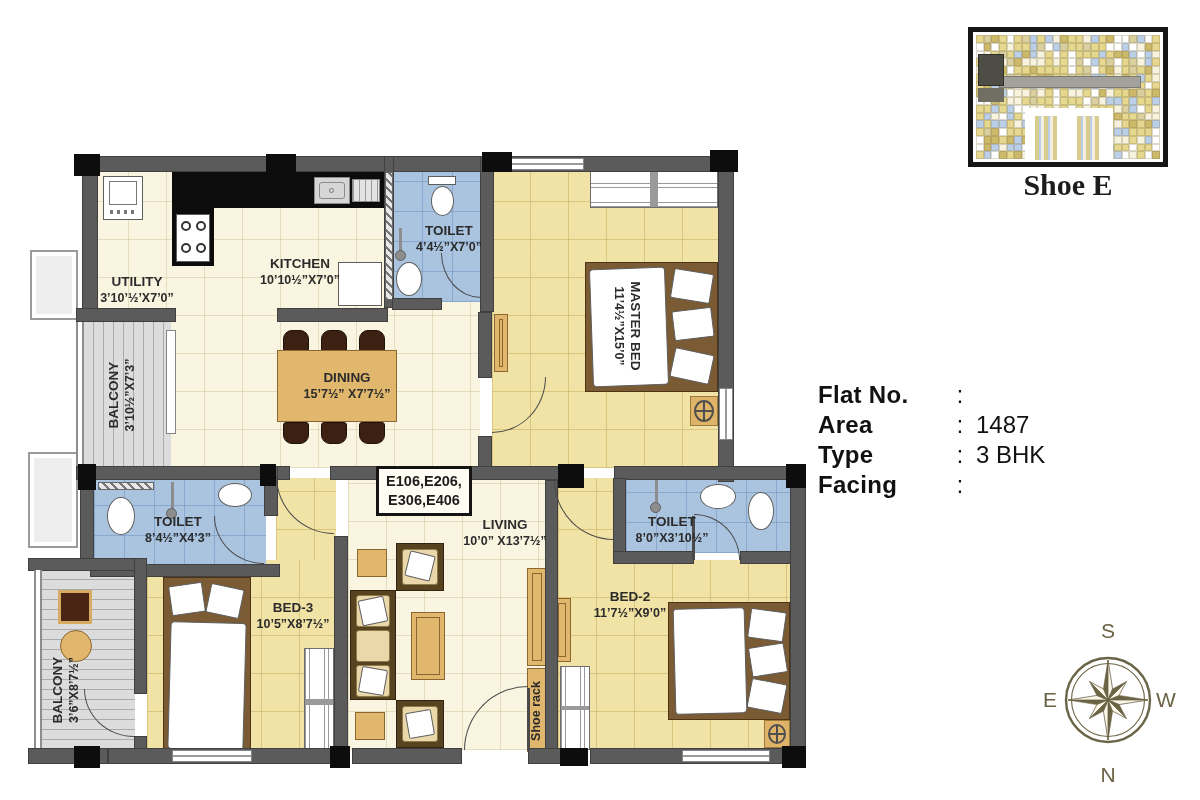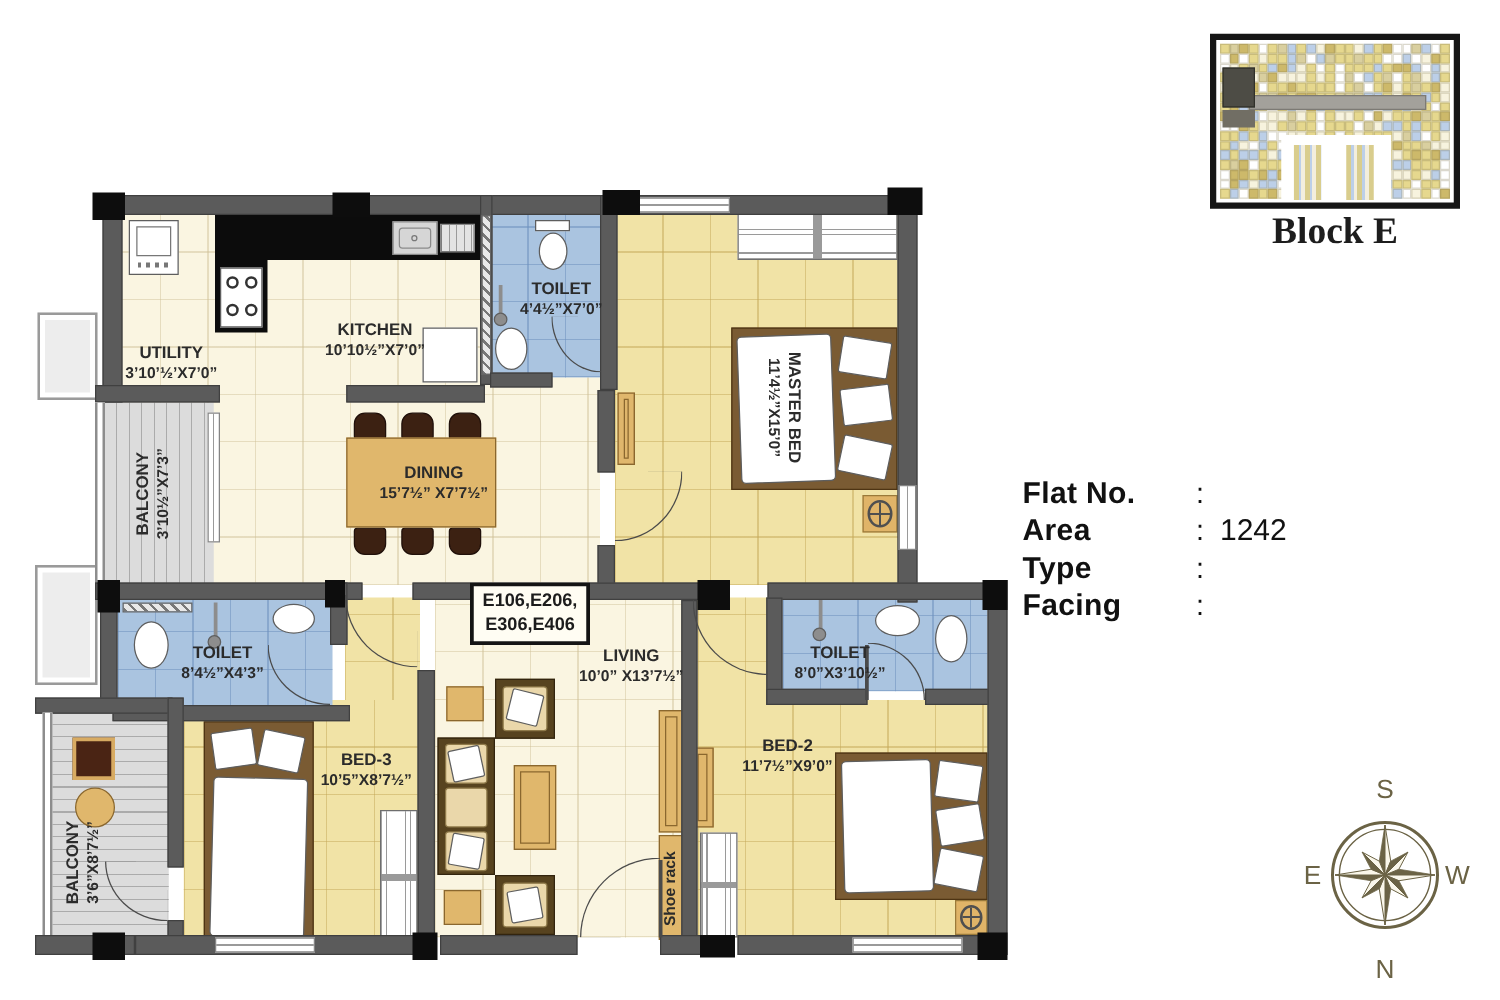--- a/index.html
+++ b/index.html
@@ -726,35 +726,36 @@
         <i style="background: rgb(255, 255, 255);"></i>
         <i style="background: rgb(205, 185, 106);"></i>
       </div>
     <i class="ov" style="left:26px;top:44px;width:142px;height:12px;background:#a3a19b;border:1px solid #7c7a74"></i>
     <i class="ov" style="left:5px;top:22px;width:26px;height:32px;background:#4d4c45;border:1px solid #30302a"></i>
     <i class="ov" style="left:5px;top:56px;width:26px;height:14px;background:#716e64"></i>
     <i class="ov" style="left:52px;top:76px;width:88px;height:52px;background:#fff"></i>
     <i class="ov" style="left:62px;top:84px;width:22px;height:44px;background:repeating-linear-gradient(90deg,#d9cd8d 0 4px,#bccfe8 4px 6px,#f3eedd 6px 9px)"></i>
     <i class="ov" style="left:104px;top:84px;width:22px;height:44px;background:repeating-linear-gradient(90deg,#d9cd8d 0 4px,#bccfe8 4px 6px,#f3eedd 6px 9px)"></i>
   </div>
-  <div id="blocklabel">Block E</div>
+  <div id="blocklabel">Shoe E</div>
 
   <div id="info">
     <div class="irow">
       <span class="ilab">Flat No.</span>
       <span class="isep">:</span>
     </div>
     <div class="irow">
       <span class="ilab">Area</span>
       <span class="isep">:</span>
-      <span class="ival">1242</span>
+      <span class="ival">1487</span>
     </div>
     <div class="irow">
       <span class="ilab">Type</span>
       <span class="isep">:</span>
+      <span class="ival">3 BHK</span>
     </div>
     <div class="irow">
       <span class="ilab">Facing</span>
       <span class="isep">:</span>
     </div>
   </div>
 
   <svg id="compass" width="140" height="180" viewBox="0 0 140 180">
     <g transform="translate(70,92)" stroke="#6b6345" fill="none">
       <circle r="42" stroke-width="2.4"></circle>

